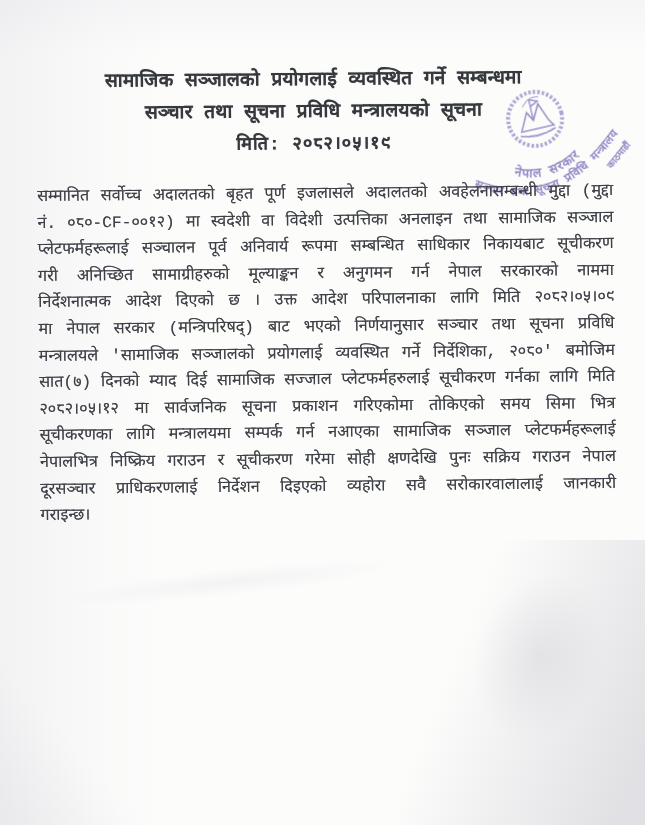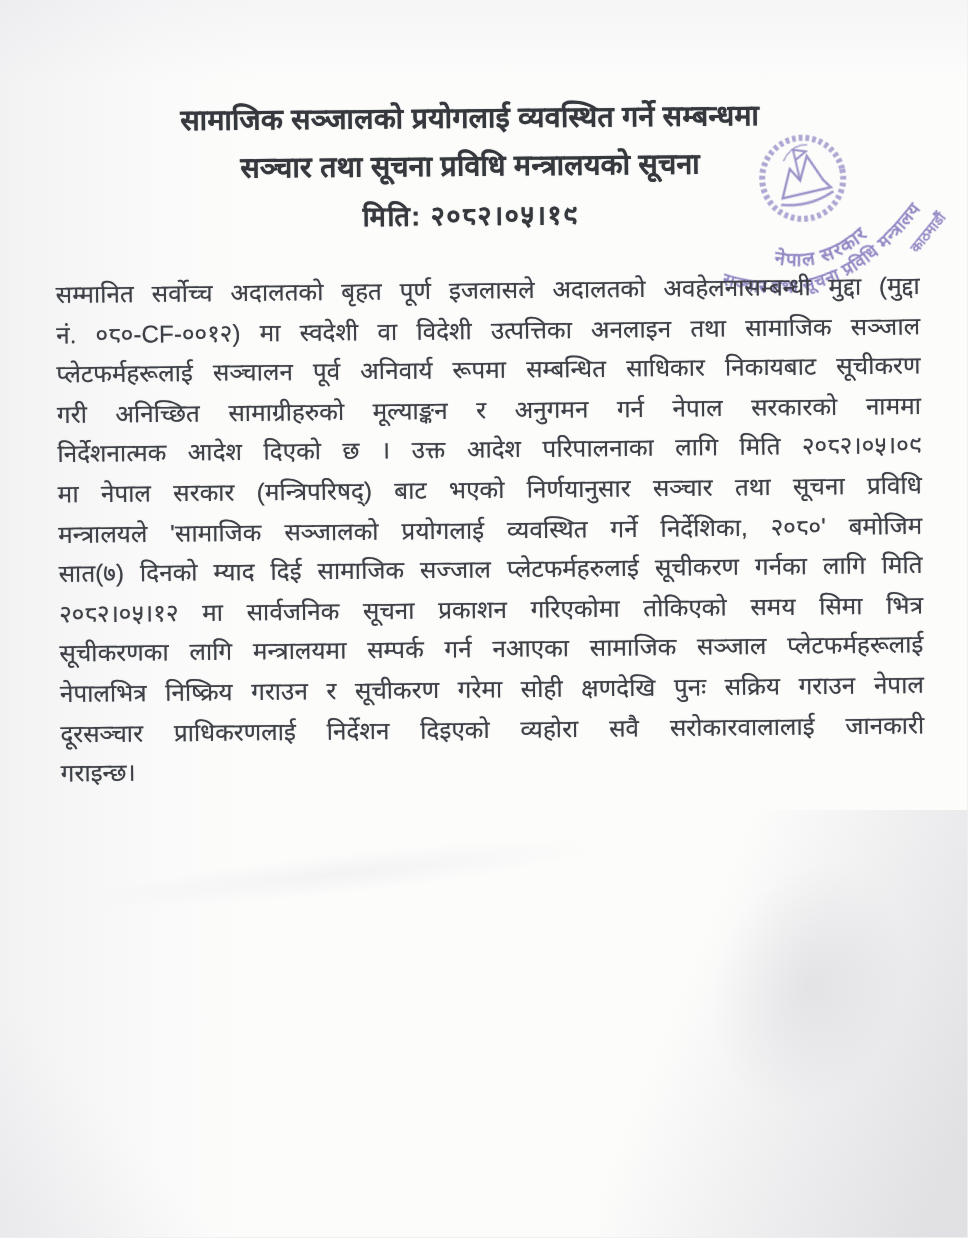--- a/index.html
+++ b/index.html
@@ -2,21 +2,21 @@
 <html lang="ne"><head>
 <meta charset="utf-8">
 <style>
   html,body{margin:0;padding:0;background:#e9e9ec;}
   .page{
     position:relative;
     width:645px;height:825px;
     margin:0 auto;
     background:#fcfcfb;
     overflow:hidden;
-    font-family:Liberation Sans, sans-serif;
+    font-family:Liberation Mono, monospace;
   }
   
   .shade{position:absolute;pointer-events:none;}
   .shade-left{left:0;top:0;bottom:0;width:215px;
     background:linear-gradient(90deg, rgba(203,203,213,0.20), rgba(226,226,234,0.10) 45%, transparent 78%);}
   .shade-top{left:0;top:0;right:0;height:55px;
     background:linear-gradient(180deg, rgba(228,228,235,0.28), transparent);}
   .shade-right-bottom{right:0;top:540px;width:245px;height:285px;
     background:linear-gradient(112deg, transparent 28%, rgba(198,198,207,0.26) 60%, rgba(180,180,191,0.38) 92%);}
   .crease-right{right:38px;top:560px;width:150px;height:240px;

